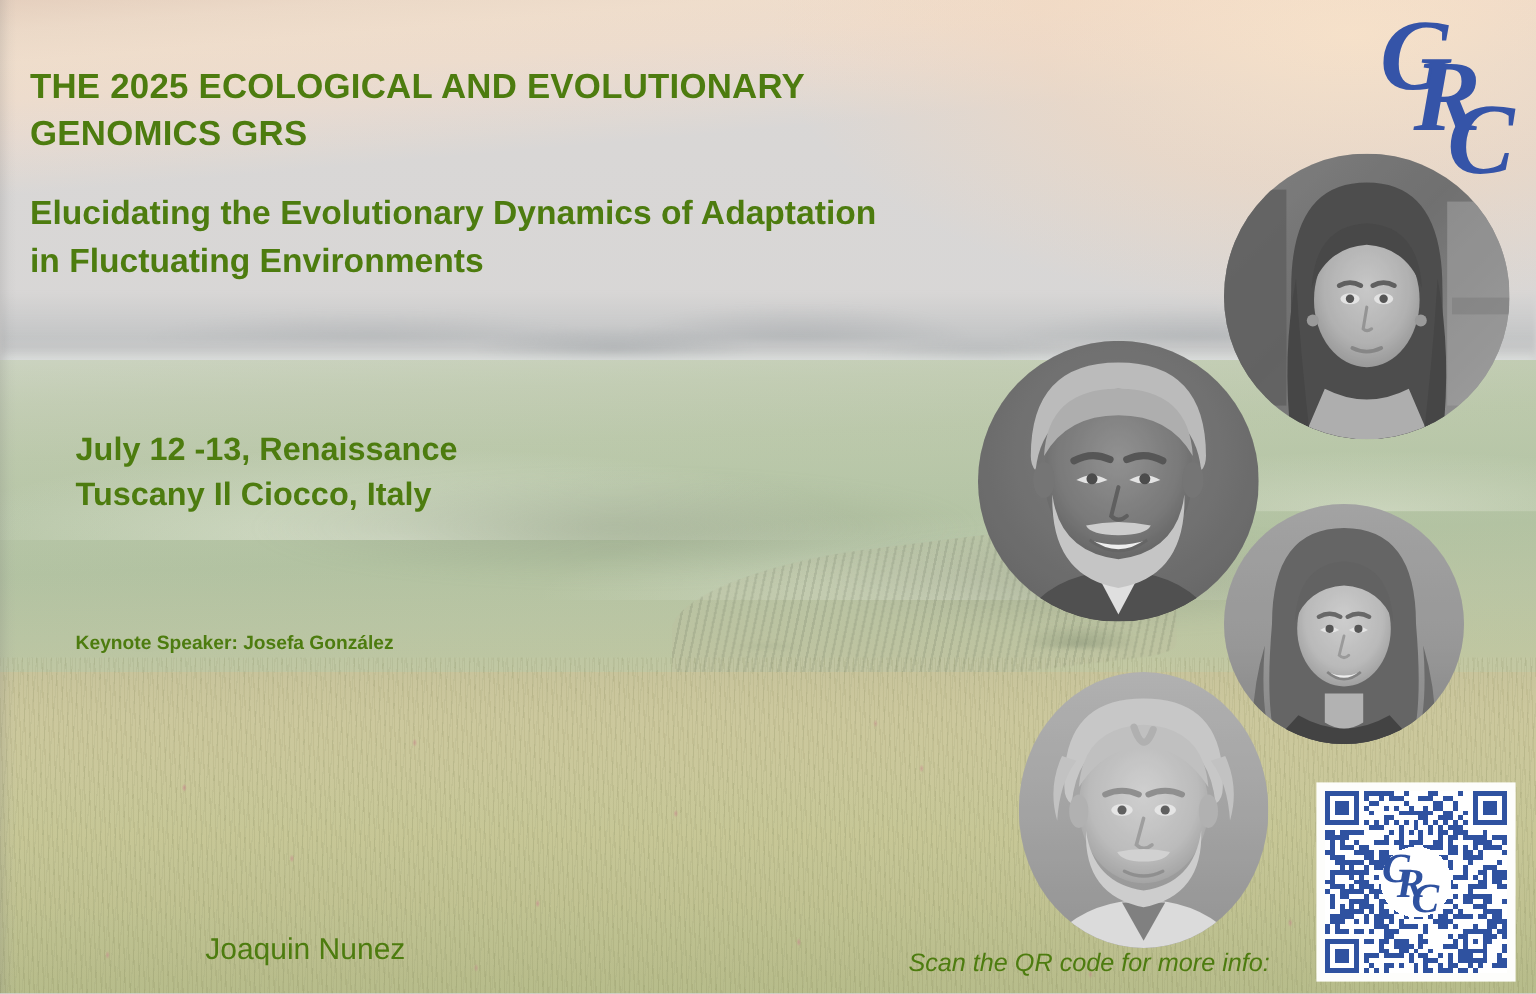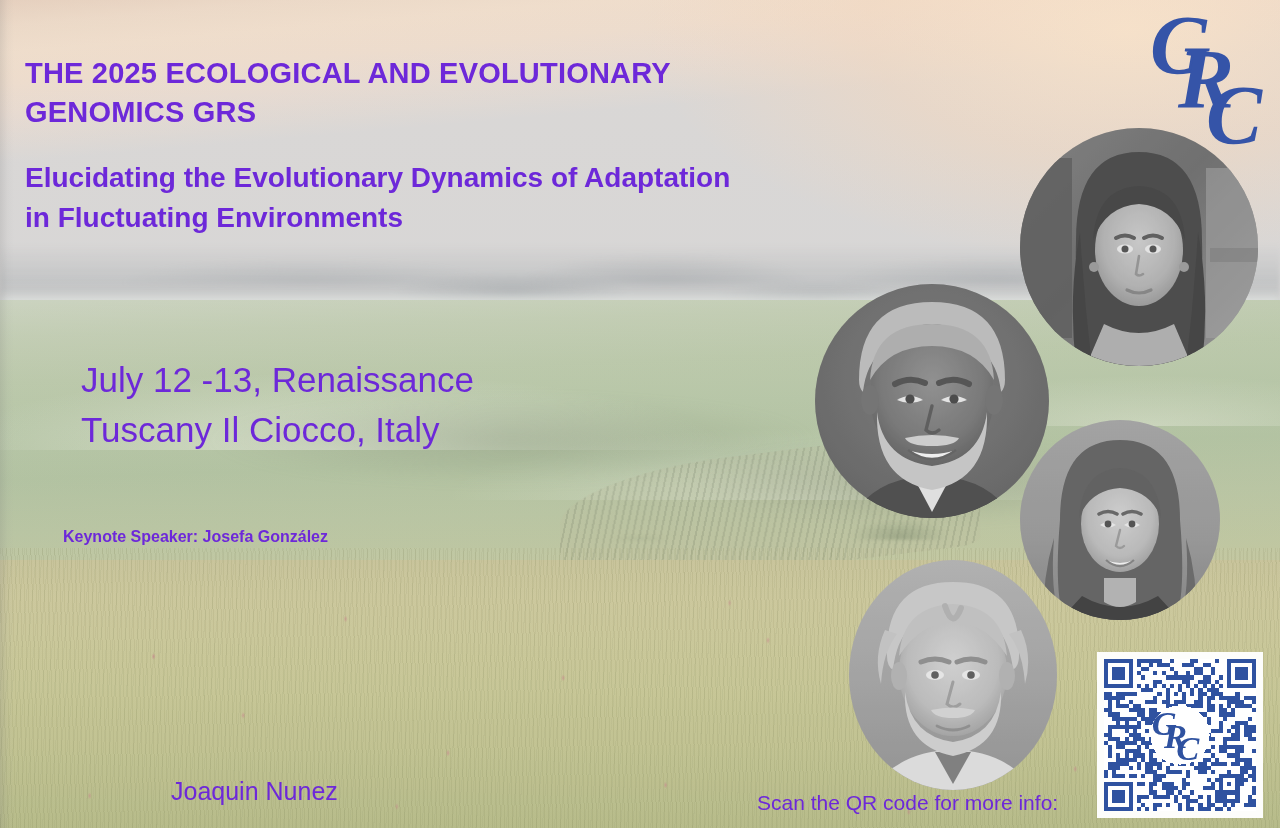--- a/index.html
+++ b/index.html
@@ -187,55 +187,55 @@
       rgba(210,214,206,.14) 64%,
       rgba(206,210,200,.18) 100%);
   }
   
   .left-seam {
     left:0; top:0; width:14px; height:100%;
     background:linear-gradient(90deg, rgba(120,120,120,.18) 0%, rgba(150,150,150,.06) 55%, rgba(0,0,0,0) 100%);
   }
 
   
-  .txt { position:absolute; color:#6d28d9; white-space:pre-line; }
+  .txt { position:absolute; color:#4d7c0f; white-space:pre-line; }
 
   #title {
     left:25px; top:54px;
     font-size:29px; font-weight:bold;
     letter-spacing:.2px; line-height:1.33;
   }
   #subtitle {
     left:25px; top:158px;
     font-size:28px; font-weight:bold;
     line-height:1.42;
   }
   #dateline {
-    left:81px; top:355px;
-    font-size:35px; font-weight:normal;
+    left:63px; top:355px;
+    font-size:27px; font-weight:bold;
     line-height:1.42;
   }
   #keynote {
     left:63px; top:528px;
     font-size:16px; font-weight:bold;
   }
   #panel {
     left:63px; top:602px;
     font-size:24px; font-weight:bold;
     line-height:1.42;
   }
   #chairs {
     left:63px; top:738px;
     font-size:25px; font-weight:normal;
     line-height:1.42;
   }
   #chairs .indent { display:block; padding-left:108px; }
   #qr-caption {
     left:757px; top:791px;
-    font-size:21px; font-weight:normal;
+    font-size:21px; font-weight:normal;font-style:italic;
   }
 
   
   #grc-logo { position:absolute; left:1152px; top:12px; width:118px; height:140px; }
 
   
   .portrait {
     position:absolute;
     border-radius:50%;
     overflow:hidden;

